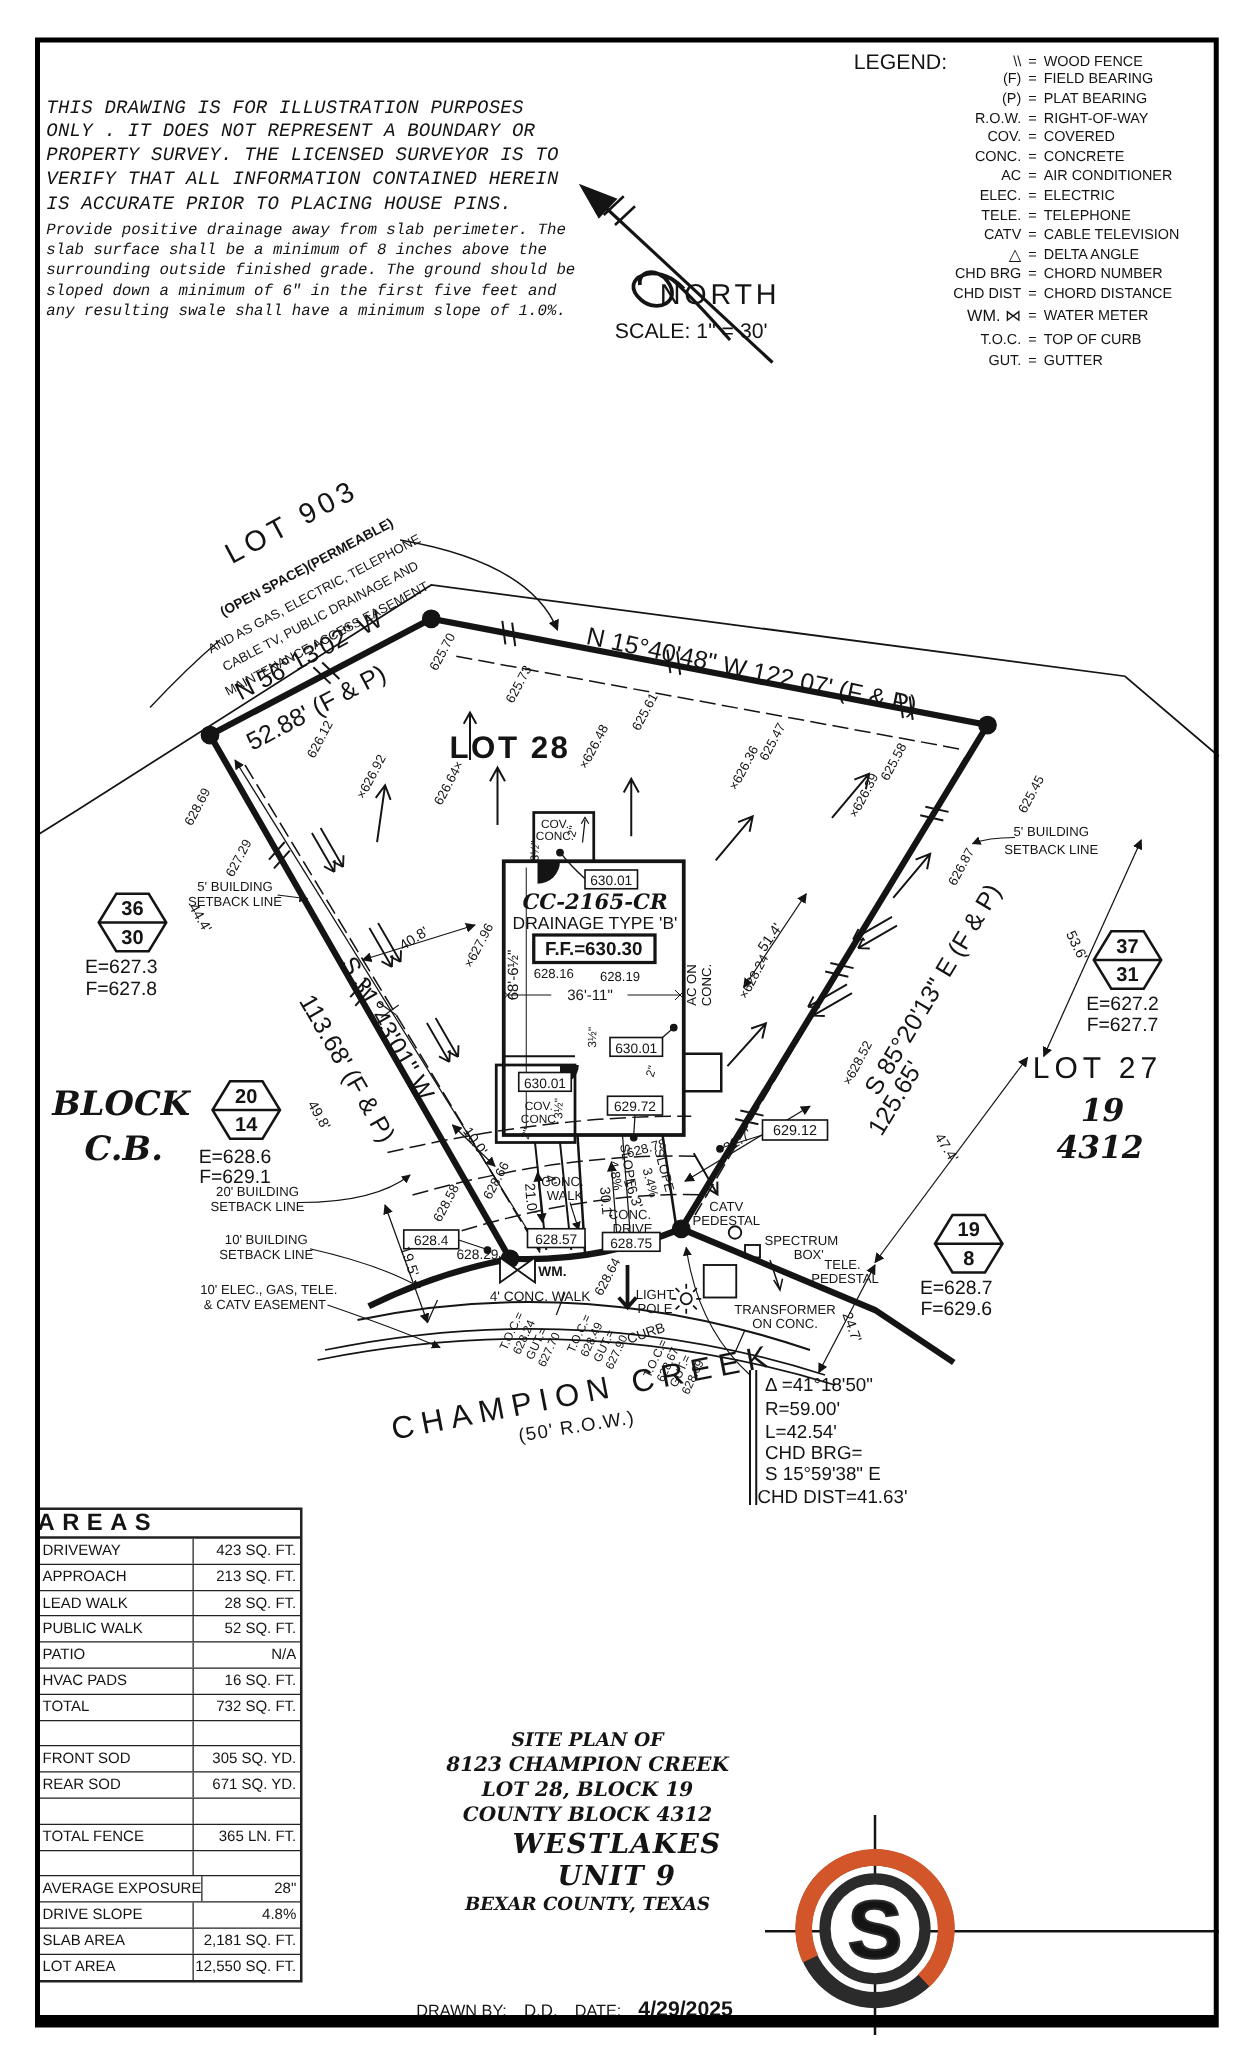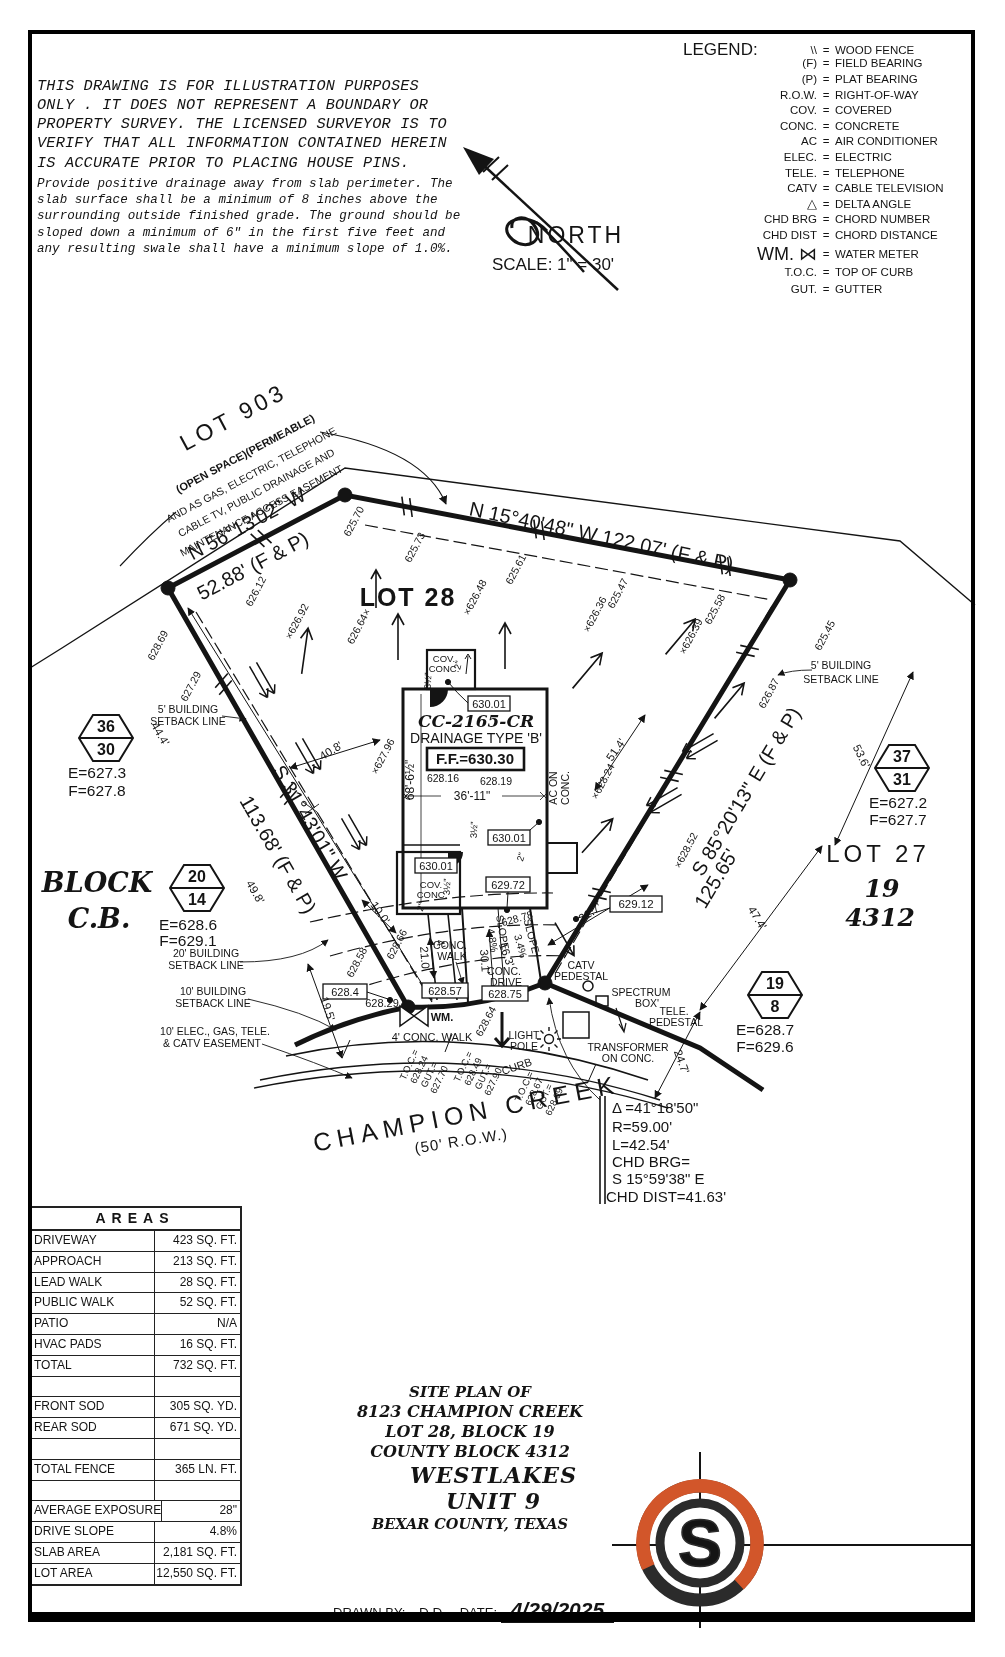--- a/index.html
+++ b/index.html
@@ -13,37 +13,37 @@
   .disclaimer .p1{font-size:15.2px;line-height:1.26;letter-spacing:.2px;}
   .disclaimer .p2{font-size:12.6px;line-height:1.3;margin-top:3px;}
   
   .legend{left:683px;top:40px;width:290px;font-size:11.5px;}
   .lrow{display:grid;grid-template-columns:60px 74px 18px auto;align-items:center;height:15.6px;}
   .lrow .sym{text-align:right;white-space:pre;}
   .lrow .eq{text-align:center;}
   .lrow .ttl{font-size:17px;}
   
   .areas{left:28px;top:1206px;width:214px;border:2px solid #222;box-sizing:border-box;}
-  .areas .ttl{height:21px;line-height:21px;text-align:center;font-weight:bold;font-size:14px;
+  .areas .ttl{height:21px;line-height:21px;text-align:left;font-weight:bold;font-size:19px;
               letter-spacing:6px;border-bottom:2px solid #222;}
   .arow{display:flex;height:19.8px;line-height:19.8px;border-bottom:1px solid #222;font-size:12px;}
   .arow:last-child{border-bottom:none;}
   .arow .lab{flex:1;padding-left:4px;border-right:1px solid #222;white-space:nowrap;}
   .arow .val{width:82px;text-align:right;padding-right:3px;white-space:nowrap;}
   
   .titleblock{left:330px;top:1383px;width:280px;text-align:center;
               font-family:"DejaVu Serif",serif;font-style:italic;font-weight:bold;}
   .tb1{font-size:15px;line-height:1.25;text-align:center;}
   .tb2{font-size:16px;line-height:1.25;}
   .tb5{font-size:22px;line-height:1.2;letter-spacing:1px;margin-left:47px;}
   .tb6{font-size:14.5px;line-height:1.3;}
   
   .drawnby{left:333px;top:1598px;font-size:13px;white-space:nowrap;}
   .drawnby .u{display:inline-block;border-bottom:1.5px solid #141414;padding:0 10px;font-size:13.5px;}
-  .drawnby .dt{font-size:21px;font-weight:bold;font-style:italic;}
+  .drawnby .dt{font-size:17px;font-weight:bold;}
   
   .surveyor{left:612px;top:1448px;width:363px;height:182px;}
   .surveyor .hline{position:absolute;left:0;top:96px;width:100%;height:2px;background:#141414;}
   .surveyor .vline{position:absolute;left:87px;top:4px;width:2px;height:176px;background:#141414;}
   .sname{position:absolute;left:168px;top:40px;width:195px;text-align:center;
          font-size:18.5px;letter-spacing:1px;line-height:1.25;}
   .saddr{position:absolute;left:162px;top:102px;width:205px;text-align:center;
          font-size:12.8px;font-weight:bold;line-height:1.2;}
   .saddr .sm{font-size:12.2px;}
   svg text{font-family:"Liberation Sans",sans-serif;fill:#141414;}
@@ -547,21 +547,21 @@
         <span>CHORD NUMBER</span>
       </div>
     <div class="lrow">
         <span></span>
         <span class="sym">CHD DIST</span>
         <span class="eq">=</span>
         <span>CHORD DISTANCE</span>
       </div>
     <div class="lrow" style="height:20px">
         <span></span>
-        <span class="sym" style="font-size:18px">WM. ⋈</span>
+        <span class="sym" style="font-size:13px">WM. ⋈</span>
         <span class="eq">=</span>
         <span>WATER METER</span>
       </div>
     <div class="lrow" style="height:18px">
         <span></span>
         <span class="sym">T.O.C.</span>
         <span class="eq">=</span>
         <span>TOP OF CURB</span>
       </div>
     <div class="lrow">

